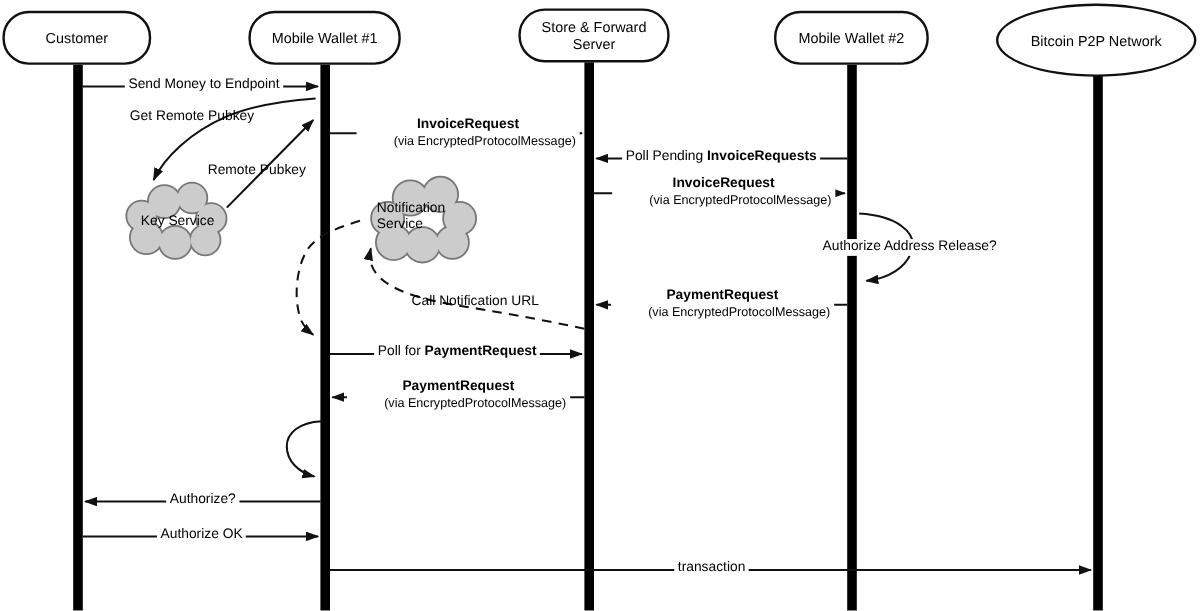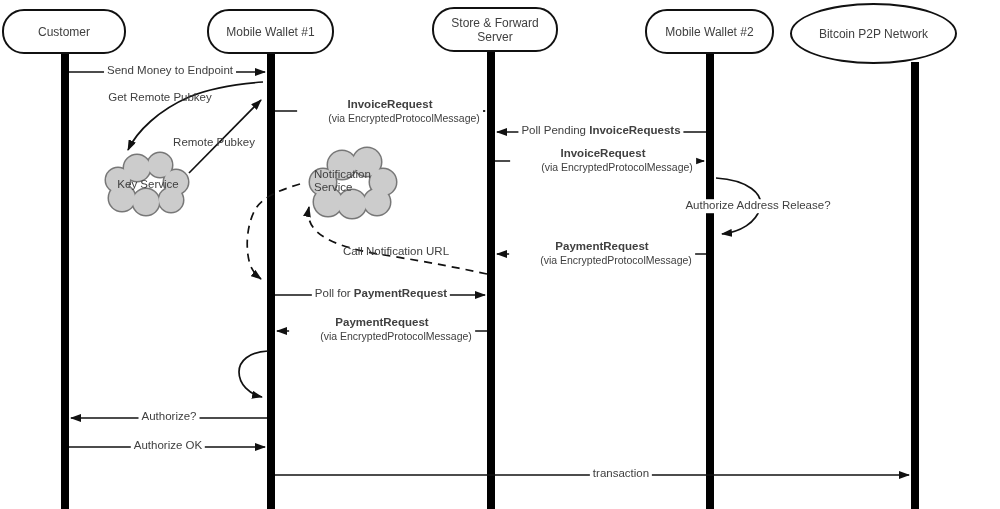--- a/index.html
+++ b/index.html
@@ -1,18 +1,18 @@
 <!DOCTYPE html>
 <html><head>
 <meta charset="utf-8">
 <style>
   html,body{margin:0;padding:0;background:#fff;}
   .canvas{
     position:relative;width:1000px;height:509px;background:#fff;
-    font-family:"Liberation Sans", sans-serif;color:#404040;overflow:hidden;
+    font-family:"Liberation Sans", sans-serif;color:#000000;overflow:hidden;
   }
   svg.layer{position:absolute;left:0;top:0;z-index:1;}
   .actor{
     position:absolute;box-sizing:border-box;border:2px solid #111;background:#fff;
     display:flex;align-items:center;justify-content:center;
     font-size:12px;text-align:center;z-index:2;
   }
   .stadium{border-radius:22px;}
   .ellipse{border-radius:50%;}
   .msg{
@@ -116,21 +116,21 @@
   </div>
   <div class="actor stadium" style="left:207px;top:9px;width:127px;height:45px;">
     <span>Mobile Wallet #1</span>
   </div>
   <div class="actor stadium" style="left:432px;top:7px;width:126px;height:45px;">
     <span>Store &amp; Forward Server</span>
   </div>
   <div class="actor stadium" style="left:645px;top:9px;width:129px;height:45px;">
     <span>Mobile Wallet #2</span>
   </div>
-  <div class="actor ellipse" style="left:790px;top:3px;width:167px;height:61px;">
+  <div class="actor ellipse" style="left:830px;top:3px;width:167px;height:61px;">
     <span>Bitcoin P2P Network</span>
   </div>
 
   <div class="cloud-label" style="left:148px;top:185px;">Key Service</div>
   <div class="cloud-label wrap" style="left:354px;top:181px;">Notification Service</div>
 
   <div class="msg" style="left:170px;top:71px;">
     <span>Send Money to Endpoint</span>
   </div>
 
@@ -180,17 +180,17 @@
 
 
   <div class="msg" style="left:169px;top:417px;">
     <span>Authorize?</span>
   </div>
 
   <div class="msg" style="left:168px;top:446px;">
     <span>Authorize OK</span>
   </div>
 
-  <div class="msg" style="left:621px;top:474px;">
+  <div class="msg" style="left:593px;top:474px;">
     <span>transaction</span>
   </div>
 
 </div>
 
 </body></html>

